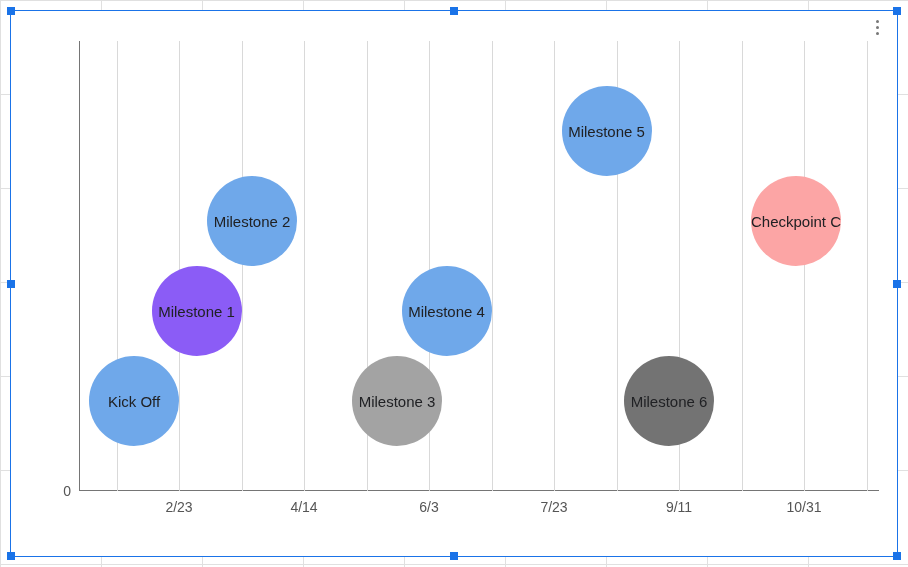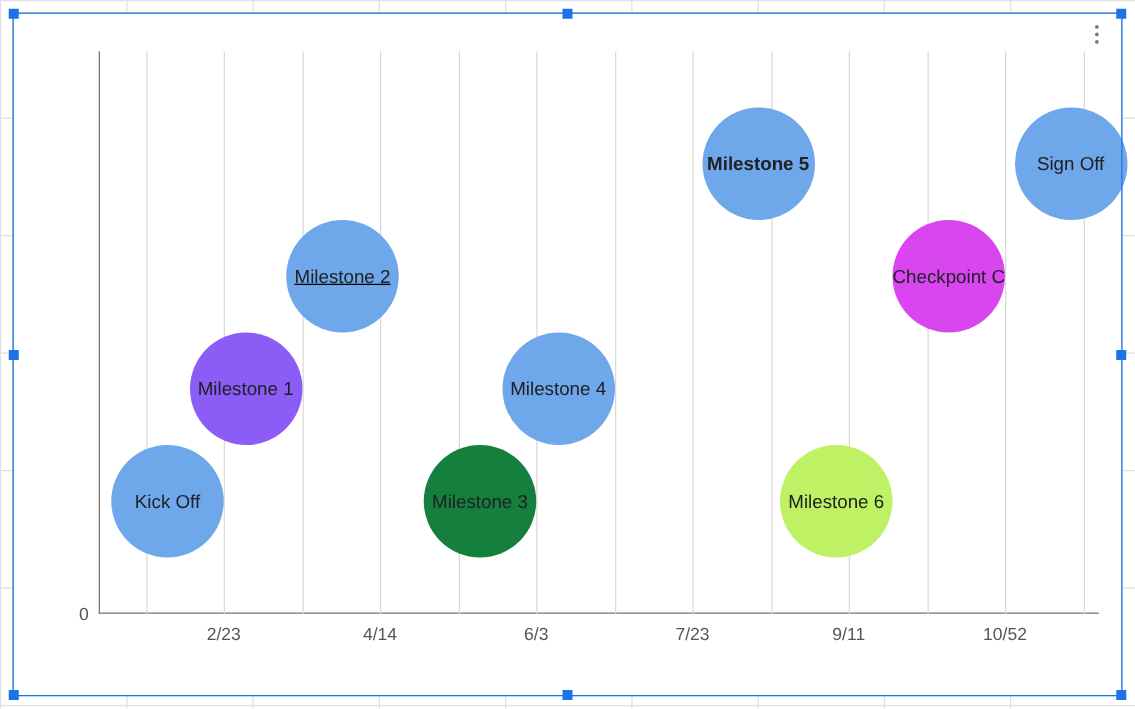--- a/index.html
+++ b/index.html
@@ -185,47 +185,44 @@
       <div class="gridline" style="left: 537.5px;"></div>
       <div class="gridline" style="left: 600px;"></div>
       <div class="gridline" style="left: 662.5px;"></div>
       <div class="gridline" style="left: 725px;"></div>
       <div class="gridline" style="left: 787.5px;"></div>
       <span class="x-tick-label" style="left: 100px; text-align: right;">2/23</span>
       <span class="x-tick-label" style="left: 225px;">4/14</span>
       <span class="x-tick-label" style="left: 350px;">6/3</span>
       <span class="x-tick-label" style="left: 475px;">7/23</span>
       <span class="x-tick-label" style="left: 600px;">9/11</span>
-      <span class="x-tick-label" style="left: 725px;">10/52</span>
+      <span class="x-tick-label" style="left: 725px;">10/31</span>
       <div class="bubble" style="width: 90px; height: 90px; left: 10px; top: 315px; background: rgb(111, 168, 234);">
         <span class="bubble-label">Kick Off</span>
       </div>
       <div class="bubble" style="width: 90px; height: 90px; left: 72.5px; top: 225px; background: #8b5cf6;">
         <span class="bubble-label">Milestone 1</span>
       </div>
-      <div class="bubble" style="width: 90px; height: 90px; left: 150px; top: 135px; background: rgb(111, 168, 234); text-decoration: underline;">
+      <div class="bubble" style="width: 90px; height: 90px; left: 128px; top: 135px; background: rgb(111, 168, 234);">
         <span class="bubble-label">Milestone 2</span>
       </div>
-      <div class="bubble" style="width: 90px; height: 90px; left: 260px; top: 315px; background: #15803d;">
+      <div class="bubble" style="width: 90px; height: 90px; left: 273px; top: 315px; background: #a3a3a3;">
         <span class="bubble-label">Milestone 3</span>
       </div>
       <div class="bubble" style="width: 90px; height: 90px; left: 322.5px; top: 225px; background: rgb(111, 168, 234);">
         <span class="bubble-label">Milestone 4</span>
       </div>
-      <div class="bubble" style="width: 90px; height: 90px; left: 482.5px; top: 45px; background: rgb(111, 168, 234); font-weight: bold;">
+      <div class="bubble" style="width: 90px; height: 90px; left: 482.5px; top: 45px; background: rgb(111, 168, 234);">
         <span class="bubble-label">Milestone 5</span>
       </div>
-      <div class="bubble" style="width: 90px; height: 90px; left: 545px; top: 315px; background: #bef264;">
+      <div class="bubble" style="width: 90px; height: 90px; left: 545px; top: 315px; background: #737373;">
         <span class="bubble-label">Milestone 6</span>
       </div>
-      <div class="bubble" style="width: 90px; height: 90px; left: 635px; top: 135px; background: #d946ef;">
+      <div class="bubble" style="width: 90px; height: 90px; left: 672px; top: 135px; background: #fca5a5;">
         <span class="bubble-label">Checkpoint C</span>
-      </div>
-      <div class="bubble" style="width: 90px; height: 90px; left: 732.5px; top: 45px; background: rgb(111, 168, 234);">
-        <span class="bubble-label">Sign Off</span>
       </div>
     </div>
 
   <div class="sel-border"></div>
   <div class="sel-handle sh-t"></div>
   <div class="sel-handle sh-b"></div>
   <div class="sel-handle sh-l"></div>
   <div class="sel-handle sh-r"></div>
   <div class="sel-handle sh-tl"></div>
   <div class="sel-handle sh-tr"></div>

